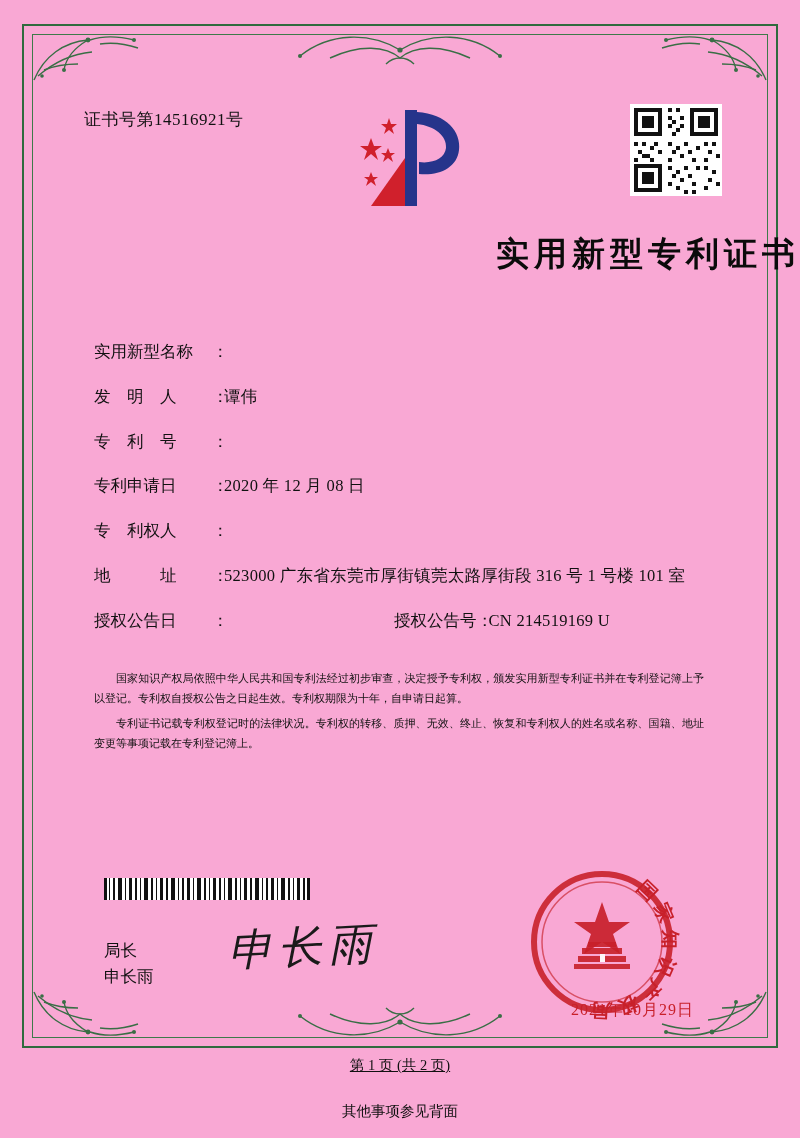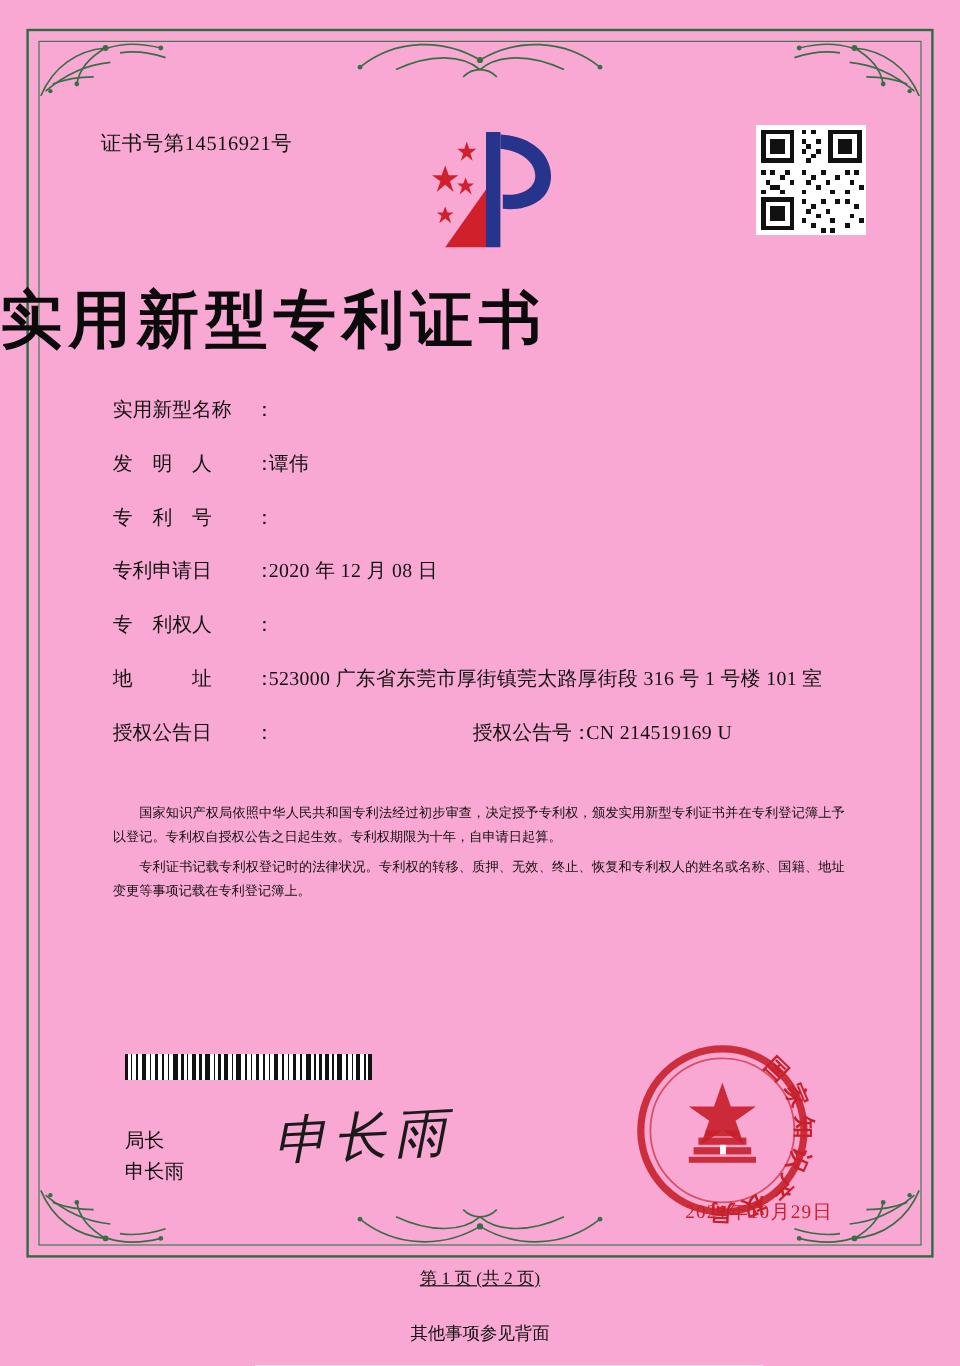--- a/index.html
+++ b/index.html
@@ -69,40 +69,41 @@
   .qr {
     position: absolute;
     right: 78px; top: 104px;
     width: 92px; height: 92px;
   }
 
   
   .title {
     position: absolute;
     left: 0; right: 0; top: 232px;
-    text-align: left;
-    font-size: 52px;
+    text-align: right;
+    font-size: 33px;
     font-weight: bold;
     letter-spacing: 5px;
     font-family: Liberation Sans, sans-serif;
     color: #0b0b0b;
   }
 
   
   .fields {
     position: absolute;
     left: 94px; top: 330px;
     width: 614px;
     font-size: 16.5px;
     line-height: 1.5;
   }
   .field {
     display: flex;
     align-items: flex-start;
     margin-bottom: 20px;
+    margin-top: 10px;
   }
   .f-label {
     flex: 0 0 auto;
     width: 118px;
     white-space: pre;
     letter-spacing: 0px;
   }
   .f-colon { flex: 0 0 auto; width: 12px; }
   .f-value {
     flex: 1 1 auto;

